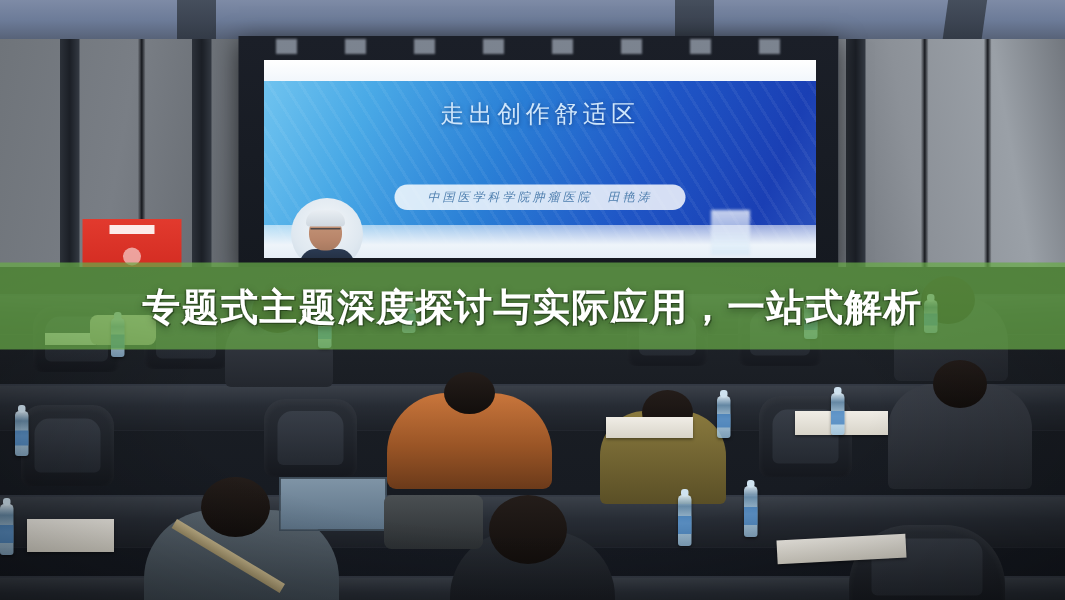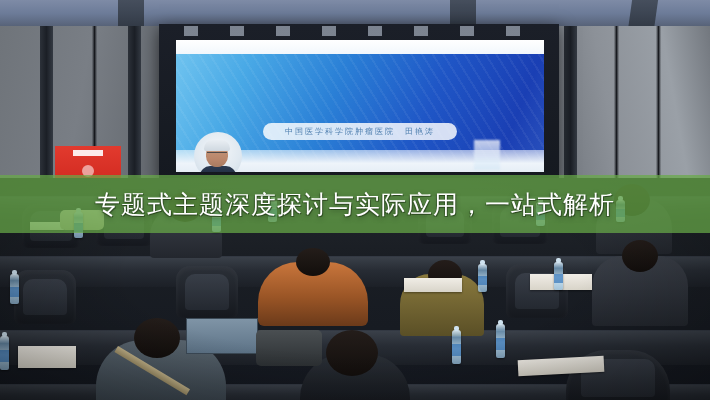--- a/index.html
+++ b/index.html
@@ -160,20 +160,21 @@
     top: 83px;
     transform: translateX(-50%);
     padding: 3px 22px;
     border-radius: 12px;
     background: rgba(255,255,255,.82);
     color: #4f7fae;
     font-size: 8px;
     letter-spacing: 2px;
     white-space: nowrap;
     filter: blur(.45px);
+    font-style: italic;
   }
   .slide-portrait {
     position: absolute;
     left: 18px; bottom: -8px;
     width: 48px; height: 48px;
     border-radius: 50%;
     background: radial-gradient(circle at 50% 38%, #f3f6f9 0%, #dfe8f0 60%, #c8d6e2 100%);
     overflow: hidden;
   }
   .portrait-face {
@@ -343,21 +344,21 @@
     background: rgba(104,170,72,.72);
   }
   .caption-text {
     position: absolute;
     left: 0; top: 175px;
     width: 710px; height: 58px;
     display: flex;
     align-items: center;
     justify-content: center;
     font-size: 25px;
-    font-weight: normal;
+    font-weight: bold;
     letter-spacing: 1px;
     color: #ffffff;
     white-space: nowrap;
     text-shadow:
       1px 1px 0 rgba(35,60,25,.65),
       -1px 1px 0 rgba(35,60,25,.45),
       0 2px 5px rgba(20,40,15,.5);
   }
 </style>
 </head>
@@ -391,20 +392,21 @@
     </div>
 
     <div class="screen-frame"></div>
     <div class="screen-tophighlight"></div>
 
     <div class="slide">
       <div class="slide-bg"></div>
       <div class="slide-white-strip"></div>
       <div class="slide-bottom-white"></div>
 
+      <div class="slide-title">走出创作舒适区</div>
 
 
       <div class="slide-pill">中国医学科学院肿瘤医院　田艳涛</div>
 
       <div class="slide-portrait">
         <div class="portrait-body"></div>
         <div class="portrait-face"></div>
         <div class="portrait-hair"></div>
         <div class="portrait-glasses"></div>
       </div>

